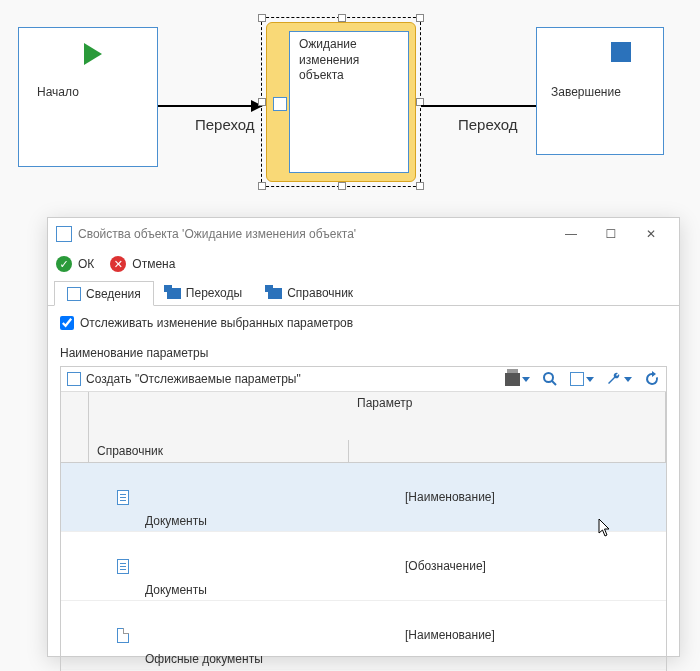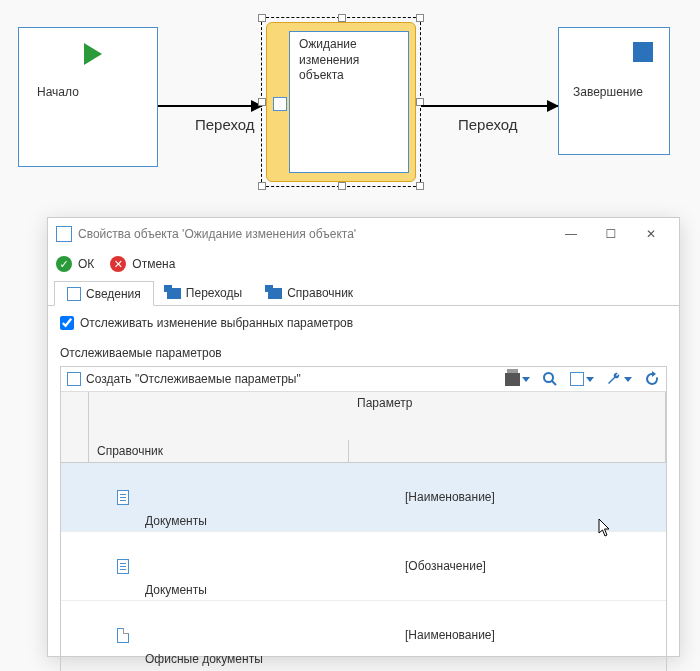--- a/index.html
+++ b/index.html
@@ -4,21 +4,21 @@
 <style>
   * { box-sizing: border-box; margin: 0; padding: 0; }
   body { font-family: "Segoe UI", Tahoma, sans-serif; font-size: 12px; color: #333; background: #f9f9f9; width: 700px; height: 671px; position: relative; }
 
   
   .diagram { position: relative; width: 700px; height: 200px; }
   .node { position: absolute; background: #fff; border: 1px solid #4a8fd0; }
   .node-start { left: 18px; top: 27px; width: 140px; height: 140px; }
   .node-start .play { position: absolute; left: 65px; top: 15px; width: 0; height: 0; border-top: 11px solid transparent; border-bottom: 11px solid transparent; border-left: 18px solid #2a9a3a; }
   .node-start .label { position: absolute; left: 18px; top: 57px; }
-  .node-end { left: 558px; top: 27px; width: 112px; height: 128px; }
+  .node-end { left: 536px; top: 27px; width: 128px; height: 128px; }
   .node-end .square { position: absolute; left: 74px; top: 14px; width: 20px; height: 20px; background: #2b72bb; }
   .node-end .label { position: absolute; left: 14px; top: 57px; }
 
   .sel-wrap { position: absolute; left: 261px; top: 17px; width: 160px; height: 170px; border: 1px dashed #000; }
   .sel-handle { position: absolute; width: 8px; height: 8px; background: #fff; border: 1px solid #888; }
   .sh-nw { left: -4px; top: -4px; } .sh-n { left: 76px; top: -4px; } .sh-ne { right: -4px; top: -4px; }
   .sh-w { left: -4px; top: 80px; } .sh-e { right: -4px; top: 80px; }
   .sh-sw { left: -4px; bottom: -4px; } .sh-s { left: 76px; bottom: -4px; } .sh-se { right: -4px; bottom: -4px; }
   .node-wait { left: 4px; top: 4px; width: 150px; height: 160px; background: #f9d977; border: 1px solid #d9a420; border-radius: 6px; position: absolute; }
   .node-wait .inner { position: absolute; left: 22px; top: 8px; right: 6px; bottom: 8px; background: #fff; border: 1px solid #4a8fd0; }
@@ -155,21 +155,21 @@
       <div class="tab-icon"></div>
       <span>Справочник</span>
     </div>
   </div>
 
   <div class="content">
     <div class="chk-row">
       <input type="checkbox" checked="" style="">
       <span>Отслеживать изменение выбранных параметров</span>
     </div>
-    <div class="section-label">Отслеживаемые параметров</div>
+    <div class="section-label">Наименование параметры</div>
 
     <div class="grid-box">
       <div class="grid-toolbar">
         <div class="left">
           <div class="panel-icon"></div>
           <span class="tb-btn">Создать "Отслеживаемые параметры"</span>
         </div>
         <div class="right">
           <span class="tb-btn">
               <span class="print-icon"></span>

